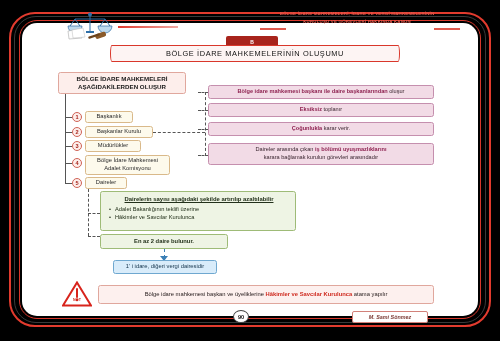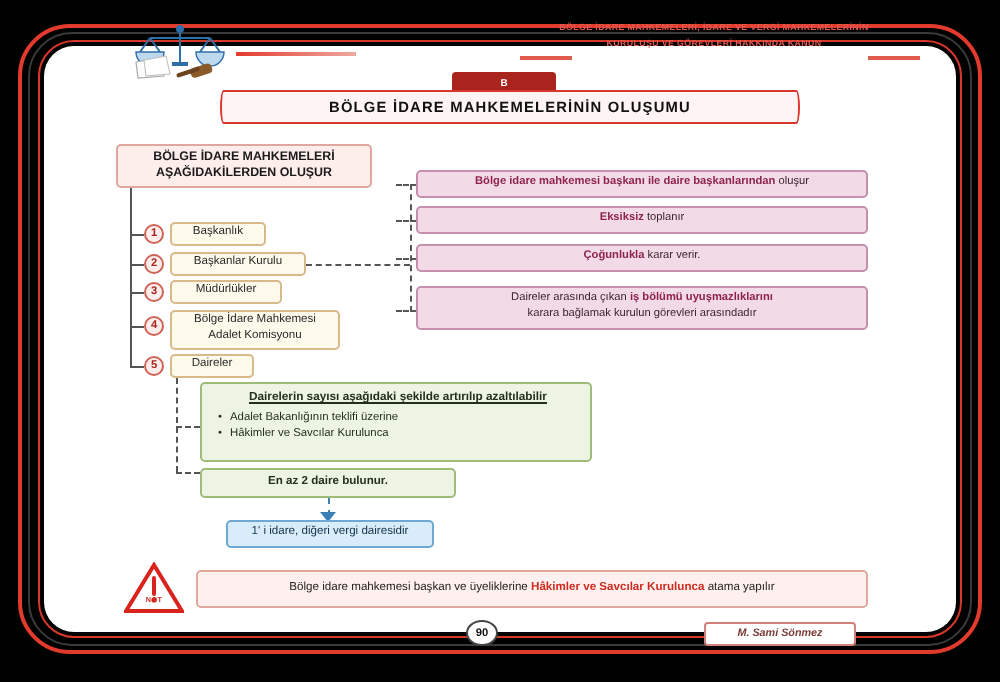--- a/index.html
+++ b/index.html
@@ -115,21 +115,21 @@
     background: #fdf4f3;
     border: 1.4px solid #d9372b;
     border-radius: 3px / 14px;
     display: flex;
     align-items: center;
     justify-content: center;
   }
   .banner span {
     color: #111;
     font-size: 7.4px;
-    font-weight: bold;
+    font-weight: normal;
     letter-spacing: .6px;
   }
 
   
   .box {
     position: absolute;
     display: flex;
     align-items: center;
     justify-content: center;
     text-align: center;

